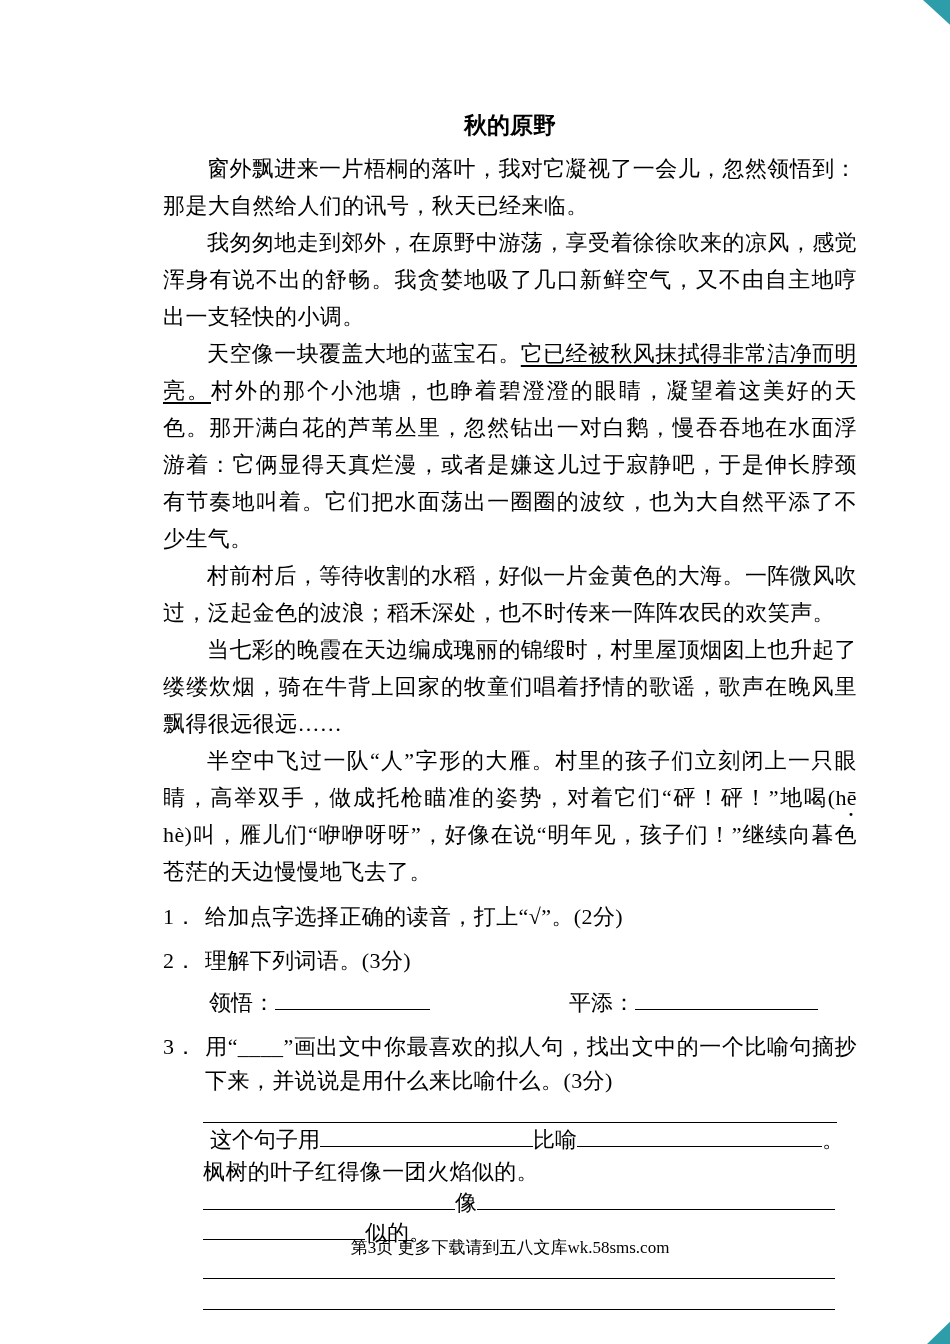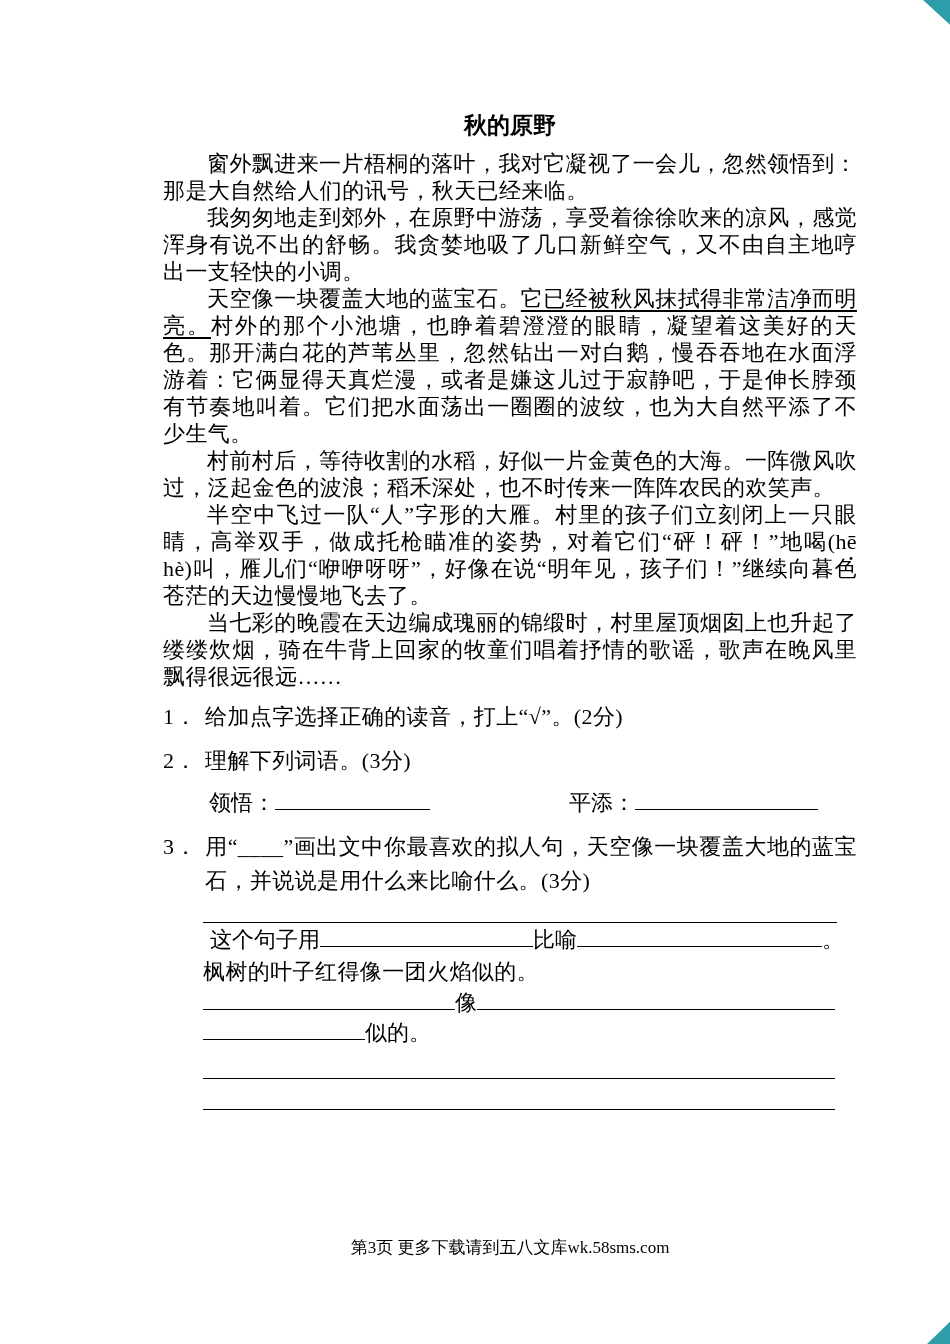--- a/index.html
+++ b/index.html
@@ -31,21 +31,21 @@
   }
   .title {
     font-size: 23px;
     font-weight: 700;
     text-align: center;
     margin: 0 0 9px 0;
   }
   .para {
     margin: 0;
     font-size: 22px;
-    line-height: 27px;
+    line-height: 37px;
     text-indent: 2em;
     text-align: justify;
     letter-spacing: 0.4px;
   }
   .underlined { text-decoration: underline; text-underline-offset: 4px; }
   .dotted { position: relative; }
   .dotted::after {
     content: "·";
     position: absolute;
     left: 0; width: 100%;
@@ -128,31 +128,31 @@
 
     <p class="para"><span>窗外飘进来一片梧桐的落叶，我对它凝视了一会儿，忽然领悟到：那是大自然给人们的讯号，秋天已经来临。</span></p>
 
     <p class="para"><span>我匆匆地走到郊外，在原野中游荡，享受着徐徐吹来的凉风，感觉浑身有说不出的舒畅。我贪婪地吸了几口新鲜空气，又不由自主地哼出一支轻快的小调。</span></p>
 
     <p class="para"><span>天空像一块覆盖大地的蓝宝石。</span><span class="underlined">它已经被秋风抹拭得非常洁净而明亮。</span><span>村外的那个小池塘，也睁着碧澄澄的眼睛，凝望着这美好的天色。那开满白花的芦苇丛里，忽然钻出一对白鹅，慢吞吞地在水面浮游着：它俩显得天真烂漫，或者是嫌这儿过于寂静吧，于是伸长脖颈有节奏地叫着。它们把水面荡出一圈圈的波纹，也为大自然平添了不少生气。</span></p>
 
 
     <p class="para"><span>村前村后，等待收割的水稻，好似一片金黄色的大海。一阵微风吹过，泛起金色的波浪；稻禾深处，也不时传来一阵阵农民的欢笑声。</span></p>
 
+    <p class="para"><span>当七彩的晚霞在天边编成瑰丽的锦缎时，村里屋顶烟囱上也升起了缕缕炊烟，骑在牛背上回家的牧童们唱着抒情的歌谣，歌声在晚风里飘得很远很远……</span></p>
+
     <p class="para"><span>半空中飞过一队“人”字形的大雁。村里的孩子们立刻闭上一只眼睛，高举双手，做成托枪瞄准的姿势，对着它们“砰！砰！”地</span><span class="dotted">喝</span><span class="pinyin">(hē　hè)</span><span>叫，雁儿们“咿咿呀呀”，好像在说“明年见，孩子们！”继续向暮色苍茫的天边慢慢地飞去了。</span></p>
-
-    <p class="para"><span>当七彩的晚霞在天边编成瑰丽的锦缎时，村里屋顶烟囱上也升起了缕缕炊烟，骑在牛背上回家的牧童们唱着抒情的歌谣，歌声在晚风里飘得很远很远……</span></p>
 
     <div class="question"><span class="q-num">1．</span><span>给加点字选择正确的读音，打上“√”。(2分)</span></div>
 
     <div class="question"><span class="q-num">2．</span><span>理解下列词语。(3分)</span></div>
 
     <div class="terms-row"><span>领悟：</span><span class="blank" style="width:155px"></span><span class="term2">平添：</span><span class="blank" style="width:183px"></span></div>
 
-    <div class="question"><span class="q-num">3．</span><span>用“____”画出文中你最喜欢的拟人句，天空像一块覆盖大地的蓝宝石，并说说是用什么来比喻什么。(3分)</span></div>
+    <div class="question"><span class="q-num">3．</span><span>用“____”画出文中你最喜欢的拟人句，找出文中的一个比喻句摘抄下来，并说说是用什么来比喻什么。(3分)</span></div>
 
     <div class="ans-line"></div>
 
     <div class="q3-fill"><span>这个句子用</span><span class="blank" style="width:213px"></span><span>比喻</span><span class="blank" style="width:245px"></span><span>。</span></div>
 
 
     <div class="q4-example">枫树的叶子红得像一团火焰似的。</div>
 
     <div class="q4-row"><span class="blank" style="width:252px"></span><span>像</span><span class="blank" style="width:358px"></span></div>
 

